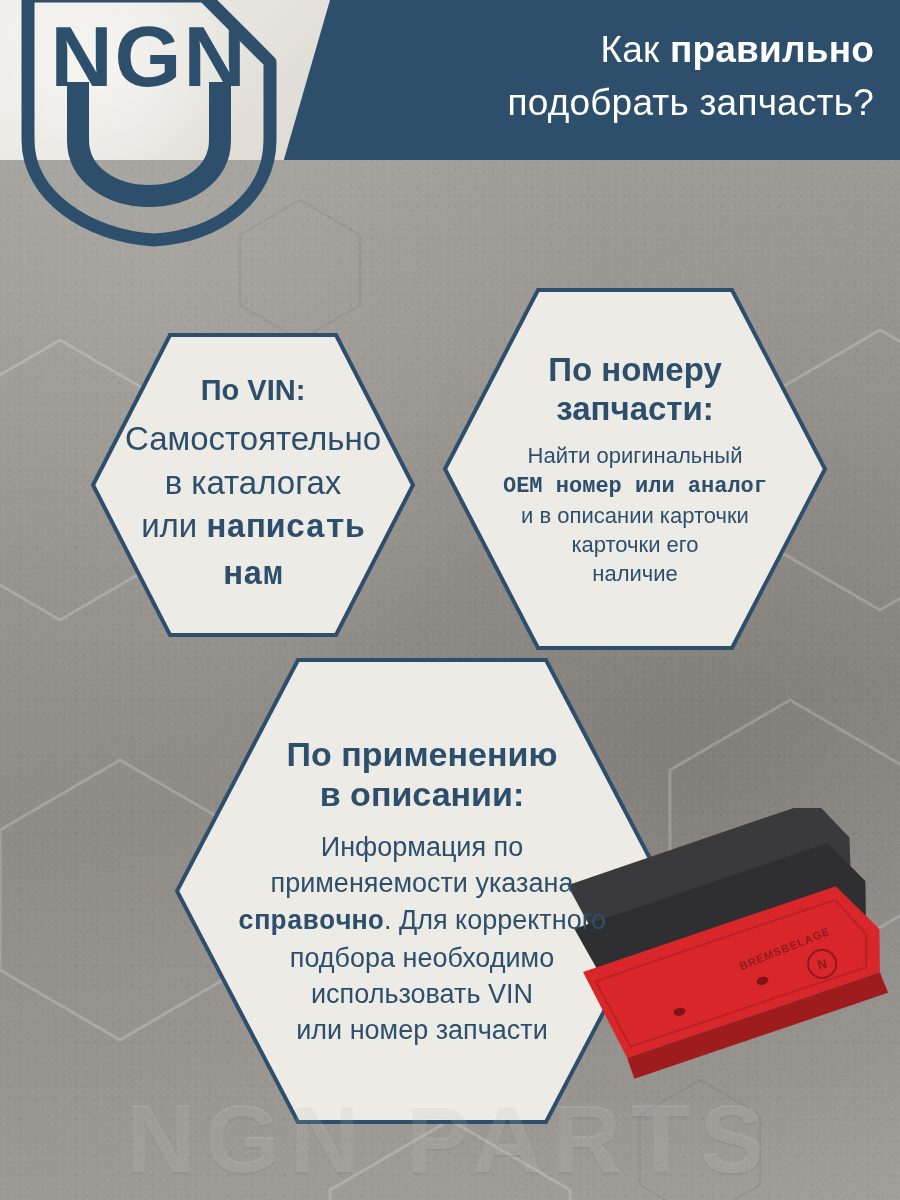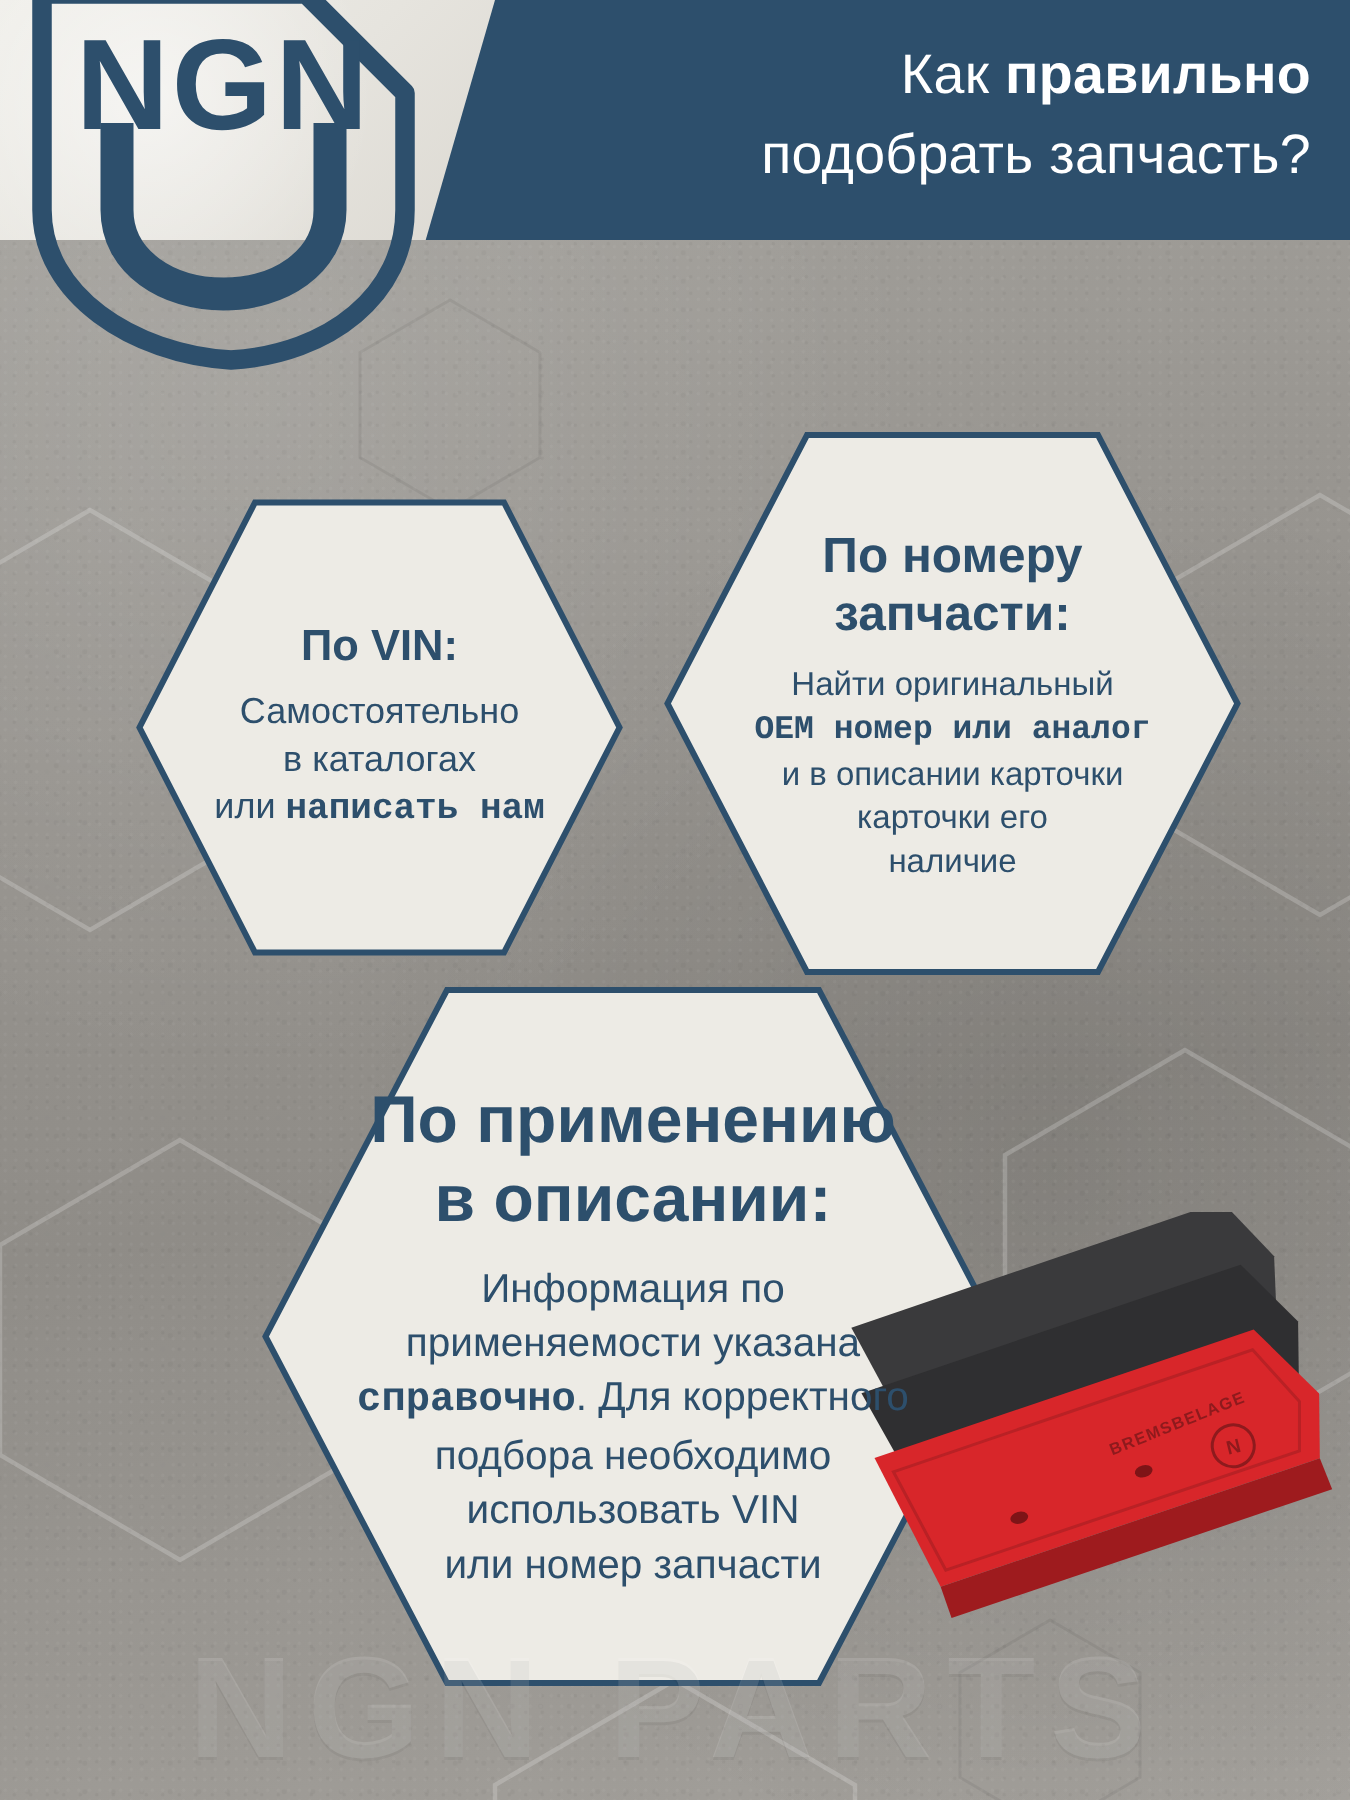--- a/index.html
+++ b/index.html
@@ -118,38 +118,38 @@
   }
   .hex-body b { font-weight: 700; font-family: Liberation Mono, monospace; }
 
   #hex-vin {
     left: 88px;
     top: 330px;
     width: 330px;
     height: 310px;
   }
   #hex-vin .hex-title { font-size: 29px; }
-  #hex-vin .hex-body { font-size: 24px; }
+  #hex-vin .hex-body { font-size: 33px; }
 
   #hex-oem {
     left: 440px;
     top: 285px;
     width: 390px;
     height: 368px;
   }
   #hex-oem .hex-title { font-size: 33px; margin-bottom: 12px; }
   #hex-oem .hex-body { font-size: 22px; }
 
   #hex-usage {
     left: 172px;
     top: 655px;
     width: 500px;
     height: 472px;
   }
-  #hex-usage .hex-title { font-size: 44px; margin-bottom: 14px; }
+  #hex-usage .hex-title { font-size: 34px; margin-bottom: 14px; }
   #hex-usage .hex-body { font-size: 27px; line-height: 1.34; }
 
   
   .pads {
     position: absolute;
     right: -10px;
     bottom: 92px;
     width: 360px;
     height: 300px;
   }

